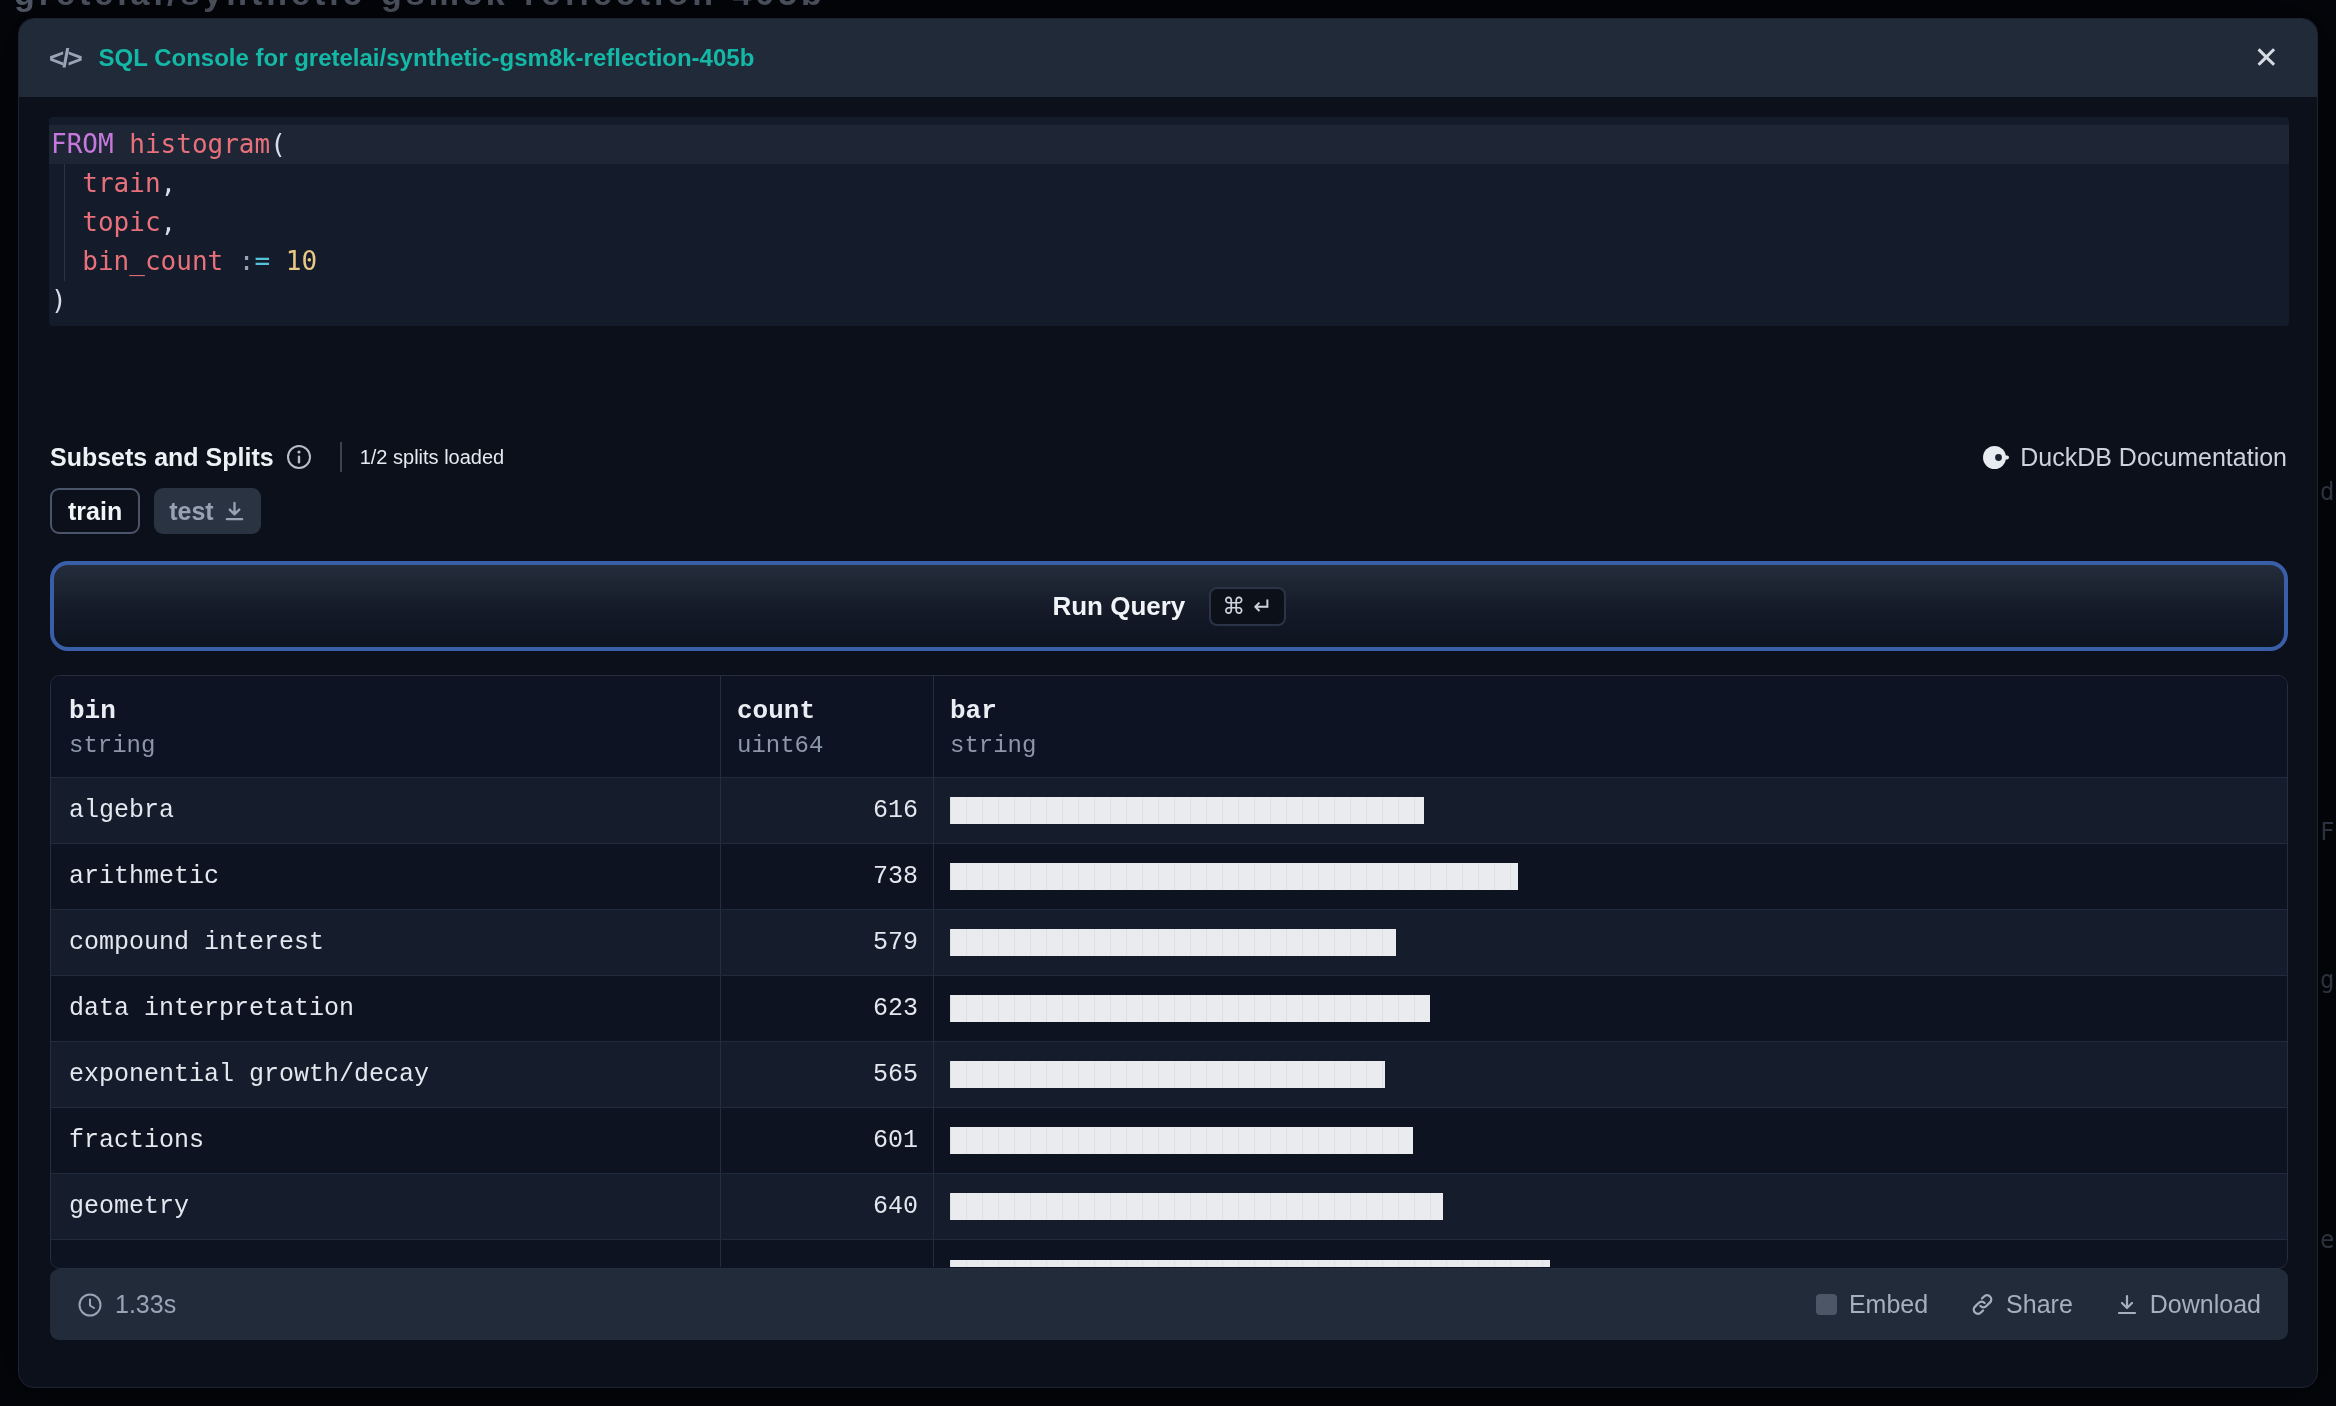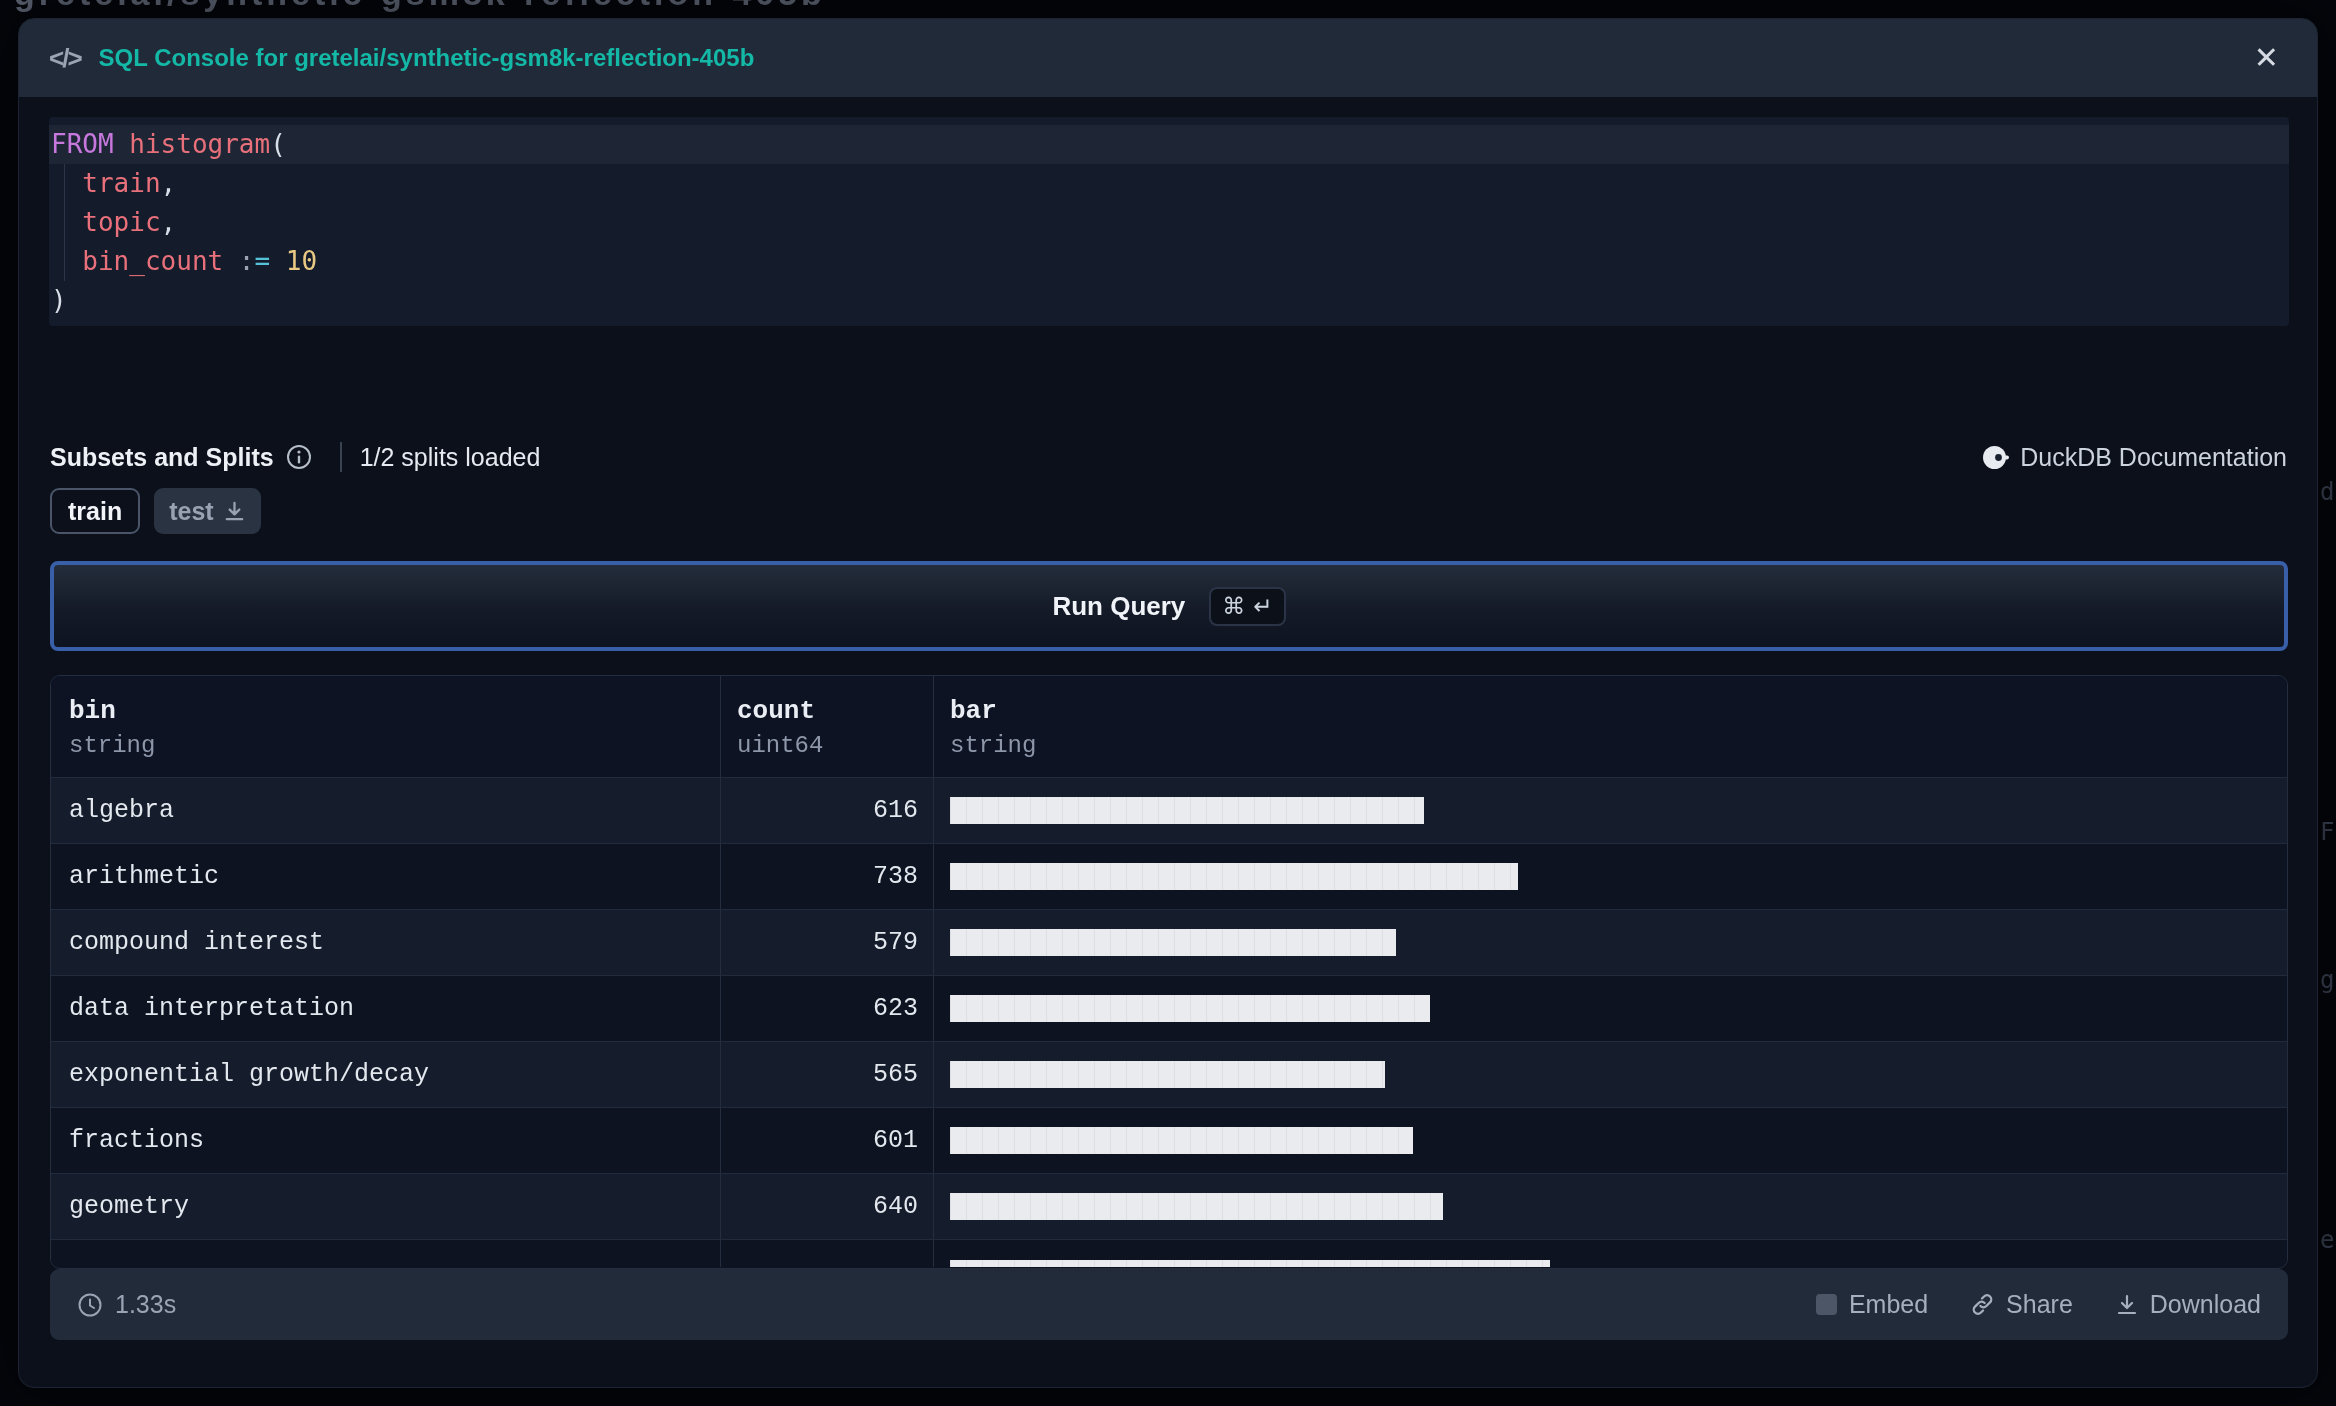--- a/index.html
+++ b/index.html
@@ -37,34 +37,34 @@
   .code-line.active{background:var(--active-line);}
   .indent-guide{position:absolute;left:15px;top:47px;width:1px;height:117px;background:#2c3547;}
   .tok-kw{color:#c678dd;} .tok-fn{color:#e8707a;} .tok-id{color:#e8707a;}
   .tok-pl{color:#d8dee8;} .tok-cl{color:#9aa3b3;} .tok-op{color:#56c2d8;} .tok-num{color:#e9c983;}
 
   
   .subsets-row{margin:116px 30px 0 31px;display:flex;align-items:center;}
   .subsets-heading{color:#edf0f4;font-size:25px;font-weight:bold;}
   .info-icon{margin:0 10px 0 12px;display:inline-flex;cursor:pointer;}
   .vdivider{width:2px;height:30px;background:#3a4352;margin:0 18px;}
-  .splits-status{color:#e6eaf0;font-size:25px;}
+  .splits-status{color:#e6eaf0;font-size:20px;}
   .docs-link{margin-left:auto;display:flex;align-items:center;gap:11px;color:#ccd3de;
     font-size:25px;cursor:pointer;}
 
   
   .splits-btns{margin:16px 0 0 31px;display:flex;gap:14px;}
   .split-btn{height:46px;display:flex;align-items:center;font-size:25px;font-weight:bold;
     border-radius:9px;cursor:pointer;font-family:"Liberation Sans",sans-serif;}
   .split-btn.active{padding:0 16px;border:2px solid #4a5569;background:transparent;color:#f2f4f8;}
   .split-btn.inactive{padding:0 15px;border:none;background:#2a3342;color:#98a2b3;gap:9px;}
 
   
   .run-query{margin:27px 30px 0 31px;height:90px;border:4px solid var(--accent);
-    border-radius:8px;background:linear-gradient(180deg,#242d3c 0%,#141a27 55%,#0d1420 100%);
+    border-radius:18px;background:linear-gradient(180deg,#242d3c 0%,#141a27 55%,#0d1420 100%);
     display:flex;align-items:center;justify-content:center;gap:24px;cursor:pointer;width:2238px;}
   .run-query-label{color:#f0f3f7;font-size:26px;font-weight:bold;}
   .kbd{background:#0b1019;border:2px solid #2b3446;border-radius:8px;padding:4px 11px;
     color:#ccd3df;font-size:23px;display:flex;gap:8px;align-items:center;}
 
   
   .results{margin:24px 30px 0 31px;width:2238px;height:594px;border:1.5px solid var(--tbl-border);
     border-radius:10px;overflow:hidden;background:var(--row-even);
     font-family:Liberation Mono, monospace;}
   .thead{display:grid;grid-template-columns:669px 213px 1fr;height:101px;background:#0d1322;}

